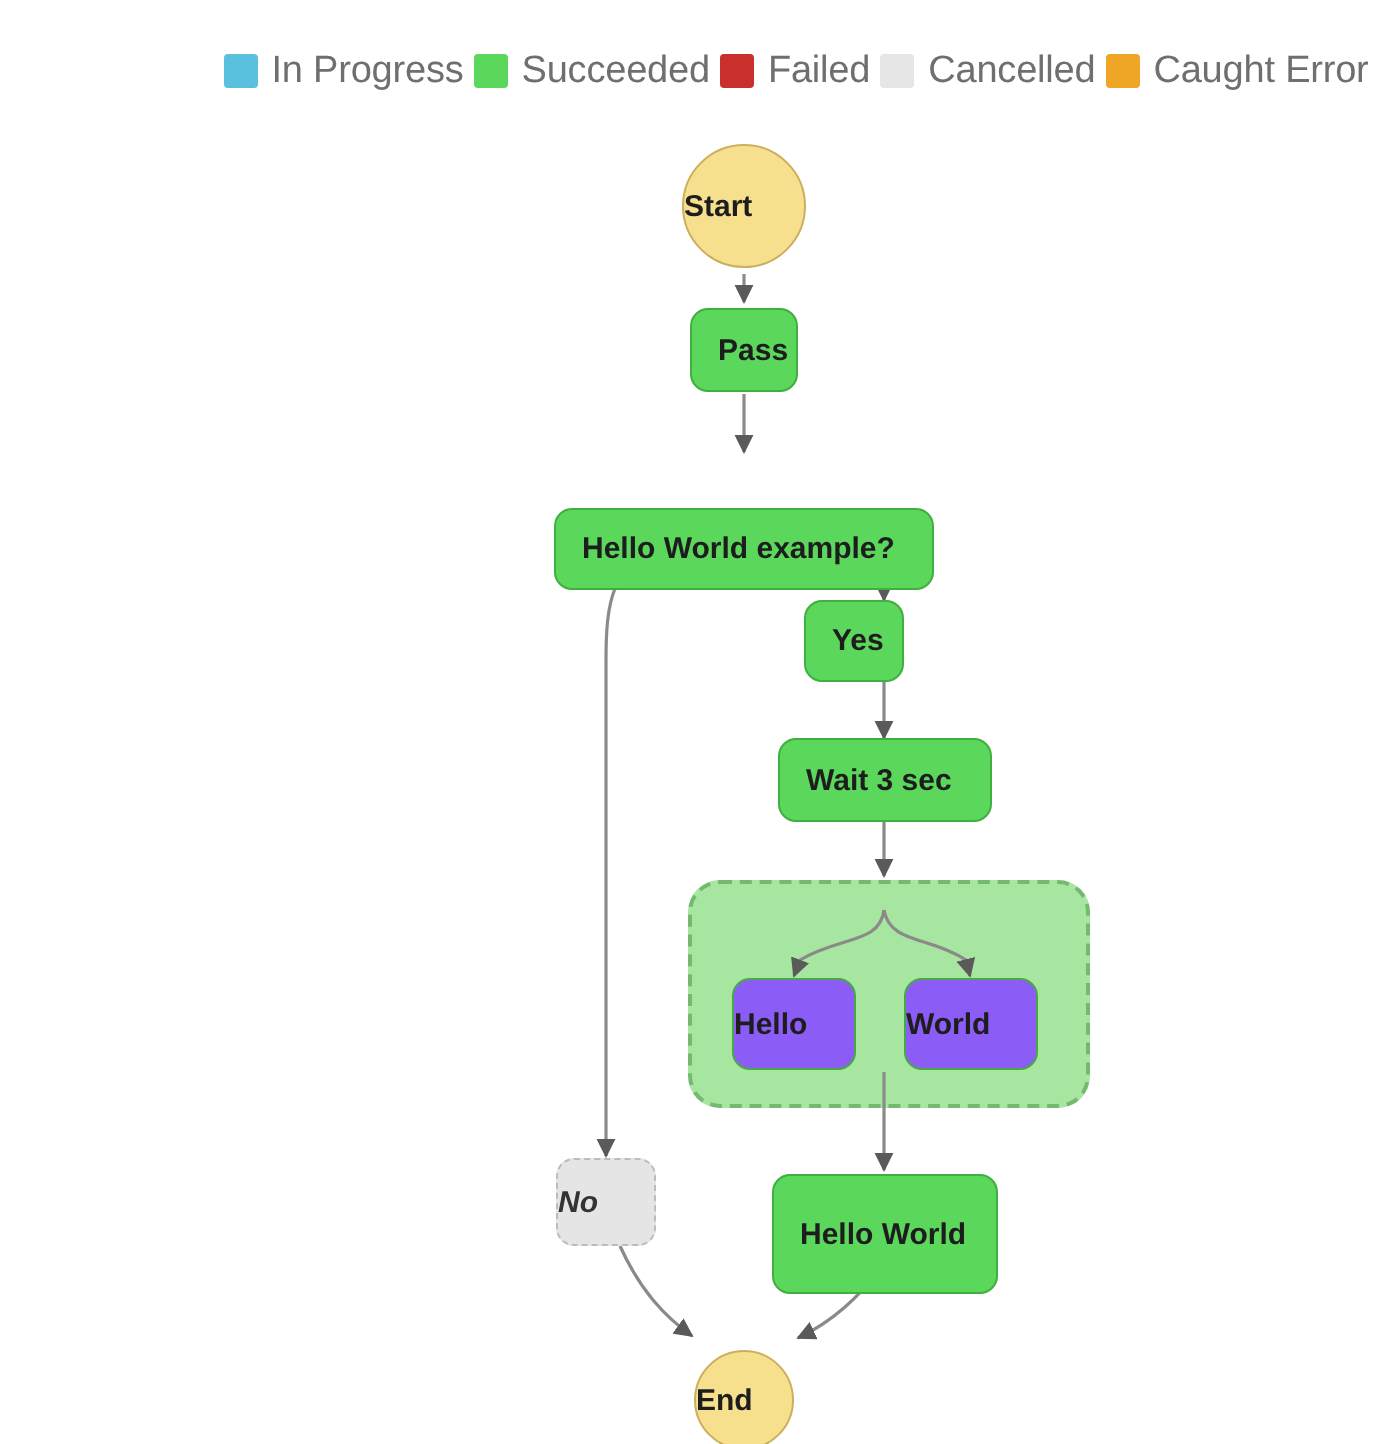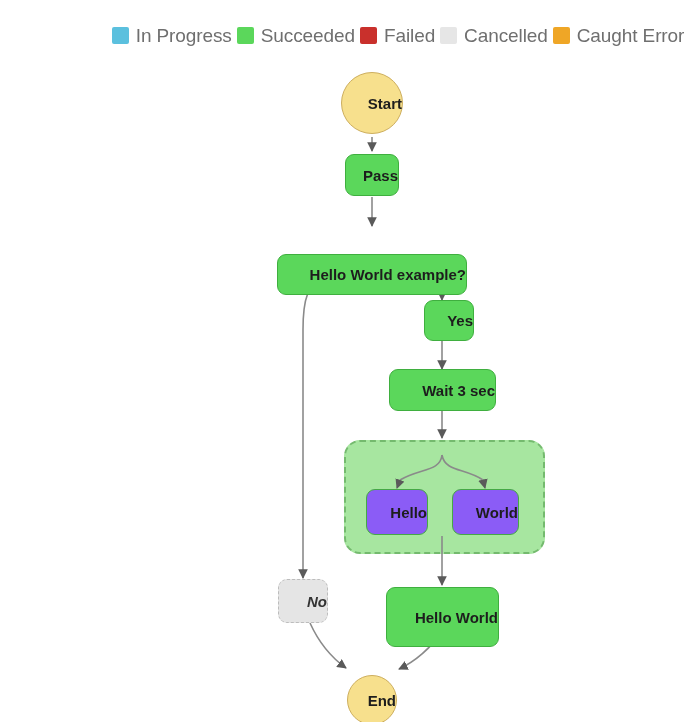--- a/index.html
+++ b/index.html
@@ -64,40 +64,41 @@
     width: 700px;
     height: 722px;
     pointer-events: none;
   }
 
   .node {
     position: absolute;
     box-sizing: border-box;
     display: flex;
     align-items: center;
-    justify-content: flex-end;
+    justify-content: flex-start;
     font-size: 15px;
     font-weight: bold;
     color: #1d1d1d;
     text-align: center;
     line-height: 1;
   }
 
   
   .node-terminal {
     border-radius: 50%;
     background: #f7e08d;
     border: 1.5px solid #cdae5e;
   }
 
   
   .node-task {
     border-radius: 9px;
     background: #5bd75b;
     border: 1.5px solid #3faf3f;
+    padding-left: 13px;
   }
 
   
   .node-subtask {
     border-radius: 9px;
     background: #8b5cf6;
     border: 1.5px solid #46a846;
   }
 
   
@@ -180,21 +181,21 @@
   </div>
 
   <div class="node node-task" style="left:345px; top:154px; width:54px; height:42px;">
     <span>Pass</span>
   </div>
 
   <div class="node node-task" style="left:277px; top:228px; width:190px; height:41px;margin-top:26px;">
     <span>Hello World example?</span>
   </div>
 
-  <div class="node node-task" style="left:424px; top:300px; width:50px; height:41px;">
+  <div class="node node-task" style="left:402px; top:300px; width:50px; height:41px;">
     <span>Yes</span>
   </div>
 
   <div class="node node-task" style="left:389px; top:369px; width:107px; height:42px;">
     <span>Wait 3 sec</span>
   </div>
 
   <div class="node node-subtask" style="left:366px; top:489px; width:62px; height:46px;">
     <span>Hello</span>
   </div>

